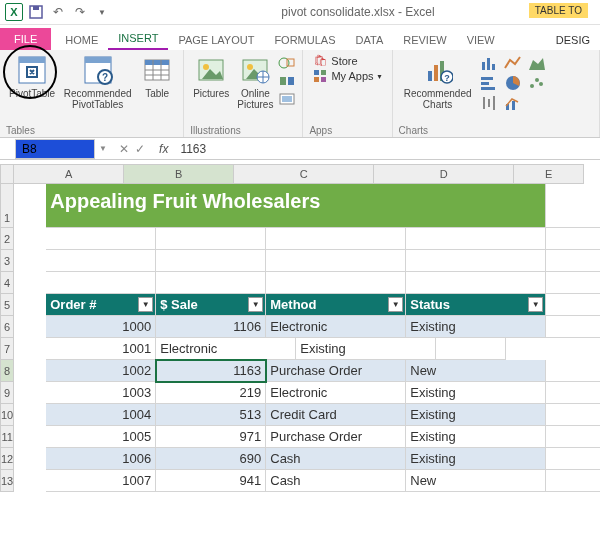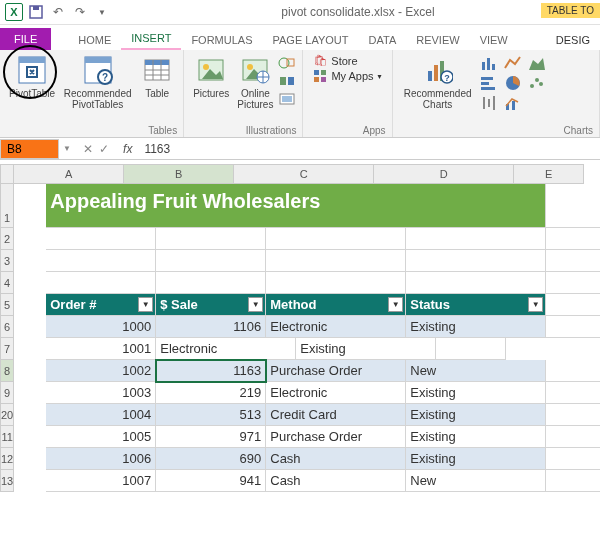--- a/index.html
+++ b/index.html
@@ -2,37 +2,37 @@
 <html><head>
 <meta charset="utf-8">
 <style>
   * { box-sizing: border-box; margin: 0; padding: 0; }
   body { font-family: "Segoe UI", Tahoma, sans-serif; font-size: 12px; background: #fff; color: #333; width: 600px; height: 545px; overflow: hidden; position: relative; }
   .titlebar { height: 25px; background: #fff; display: flex; align-items: center; border-bottom: 1px solid #e1e1e1; }
   .qat { display: flex; align-items: center; padding: 0 5px; gap: 4px; }
   .excel-logo { width: 18px; height: 18px; background: #fff; border: 1px solid #107c41; color: #107c41; font-size: 11px; font-weight: bold; display: flex; align-items: center; justify-content: center; border-radius: 2px; }
   .qat-btn { width: 18px; height: 18px; display: flex; align-items: center; justify-content: center; color: #666; font-size: 12px; }
   .title-center { flex: 1; text-align: center; font-size: 12px; color: #666; }
-  .table-tools { position: absolute; right: 0; top: 3px; background: #ffd966; color: #333; font-size: 10px; padding: 2px 6px; }
+  .table-tools { position: absolute; right: 12px; top: 3px; background: #ffd966; color: #333; font-size: 10px; padding: 2px 6px; }
   .tabs { display: flex; height: 25px; background: #fff; align-items: flex-end; }
   .tab { padding: 4px 10px; font-size: 11px; color: #666; text-transform: uppercase; cursor: pointer; }
-  .tab.file { background: #a21caf; color: #fff; padding: 5px 14px; margin-right: 17px; }
-  .tab.active { color: #1a7243; border-bottom: 2px solid #f9a8d4; }
+  .tab.file { background: #ec4899; color: #fff; padding: 5px 14px; margin-right: 4px; }
+  .tab.active { color: #1a7243; border-bottom: 2px solid #a21caf; }
   .ribbon { display: flex; background: #f3f3f3; border-bottom: 1px solid #ccc; height: 88px; }
   .group { border-right: 1px solid #ddd; padding: 2px 6px 1px; display: flex; flex-direction: column; justify-content: space-between; }
   .group-items { display: flex; gap: 2px; align-items: flex-start; flex: 1; }
-  .group-label { text-align: right; font-size: 10px; color: #777; padding-top: 1px; }
+  .group-label { text-align: left; font-size: 10px; color: #777; padding-top: 1px; }
   .rb-btn { display: flex; flex-direction: column; align-items: center; padding: 2px 3px; cursor: pointer; min-width: 40px; }
   .rb-icon { width: 32px; height: 32px; display: flex; align-items: center; justify-content: center; margin-bottom: 2px; }
   .rb-label { font-size: 10px; text-align: center; line-height: 1.1; color: #444; }
   .circle-highlight { position: absolute; left: 3px; top: 45px; width: 54px; height: 54px; border: 2px solid #000; border-radius: 50%; pointer-events: none; z-index: 100; }
   .stack-items { display: flex; flex-direction: column; gap: 2px; padding: 2px 4px; font-size: 11px; }
   .stack-item { display: flex; align-items: center; gap: 4px; cursor: pointer; }
   .namebox-row { display: flex; align-items: center; height: 22px; border-bottom: 1px solid #ccc; background: #fff; }
-  .namebox { width: 59px; border: 1px solid #ccc; padding: 2px 6px; font-size: 12px; background: #f97316; }
+  .namebox { width: 80px; border: 1px solid #ccc; padding: 2px 6px; font-size: 12px; background: #1d4ed8; margin-left: 15px; }
   .fx-btns { display: flex; gap: 6px; padding: 0 8px; color: #888; }
   .fx-label { font-style: italic; font-size: 12px; color: #555; padding: 0 6px; }
   .formula-bar { flex: 1; padding: 2px 6px; font-size: 12px; color: #444; }
   .sheet { display: flex; }
   .row-headers { display: flex; flex-direction: column; width: 30px; }
   .corner { height: 20px; background: #eee; border: 1px solid #ccc; }
   .rh { height: 22px; background: #eee; border: 1px solid #ccc; border-top: none; display: flex; align-items: center; justify-content: center; font-size: 11px; color: #555; }
   .rh.sel { background: #d5e3cf; }
   .rh.big { height: 44px; align-items: flex-end; padding-bottom: 3px; }
   .grid { flex: 1; }
@@ -68,22 +68,22 @@
     <div class="qat-btn" style="font-size:8px">▼</div>
   </div>
   <div class="title-center">pivot consolidate.xlsx - Excel</div>
   <div class="table-tools">TABLE TO</div>
 </div>
 
 <div class="tabs">
   <div class="tab file">FILE</div>
   <div class="tab">HOME</div>
   <div class="tab active">INSERT</div>
+  <div class="tab">PAGE LAYOUT</div>
   <div class="tab">FORMULAS</div>
-  <div class="tab">PAGE LAYOUT</div>
   <div class="tab">DATA</div>
   <div class="tab">REVIEW</div>
   <div class="tab">VIEW</div>
   <div class="tab" style="margin-left:auto;color:#333">DESIG</div>
 </div>
 
 <div class="circle-highlight"></div>
 
 <div class="ribbon">
   <div class="group">
@@ -289,21 +289,21 @@
     <div class="corner"></div>
     <div class="rh big">1</div>
     <div class="rh">2</div>
     <div class="rh">3</div>
     <div class="rh">4</div>
     <div class="rh">5</div>
     <div class="rh">6</div>
     <div class="rh">7</div>
     <div class="rh sel">8</div>
     <div class="rh">9</div>
-    <div class="rh">20</div>
+    <div class="rh">10</div>
     <div class="rh">11</div>
     <div class="rh">12</div>
     <div class="rh">13</div>
   </div>
   <div class="grid">
     <div class="col-headers">
       <div class="ch cA">A</div>
       <div class="ch cB sel">B</div>
       <div class="ch cC">C</div>
       <div class="ch cD">D</div>

